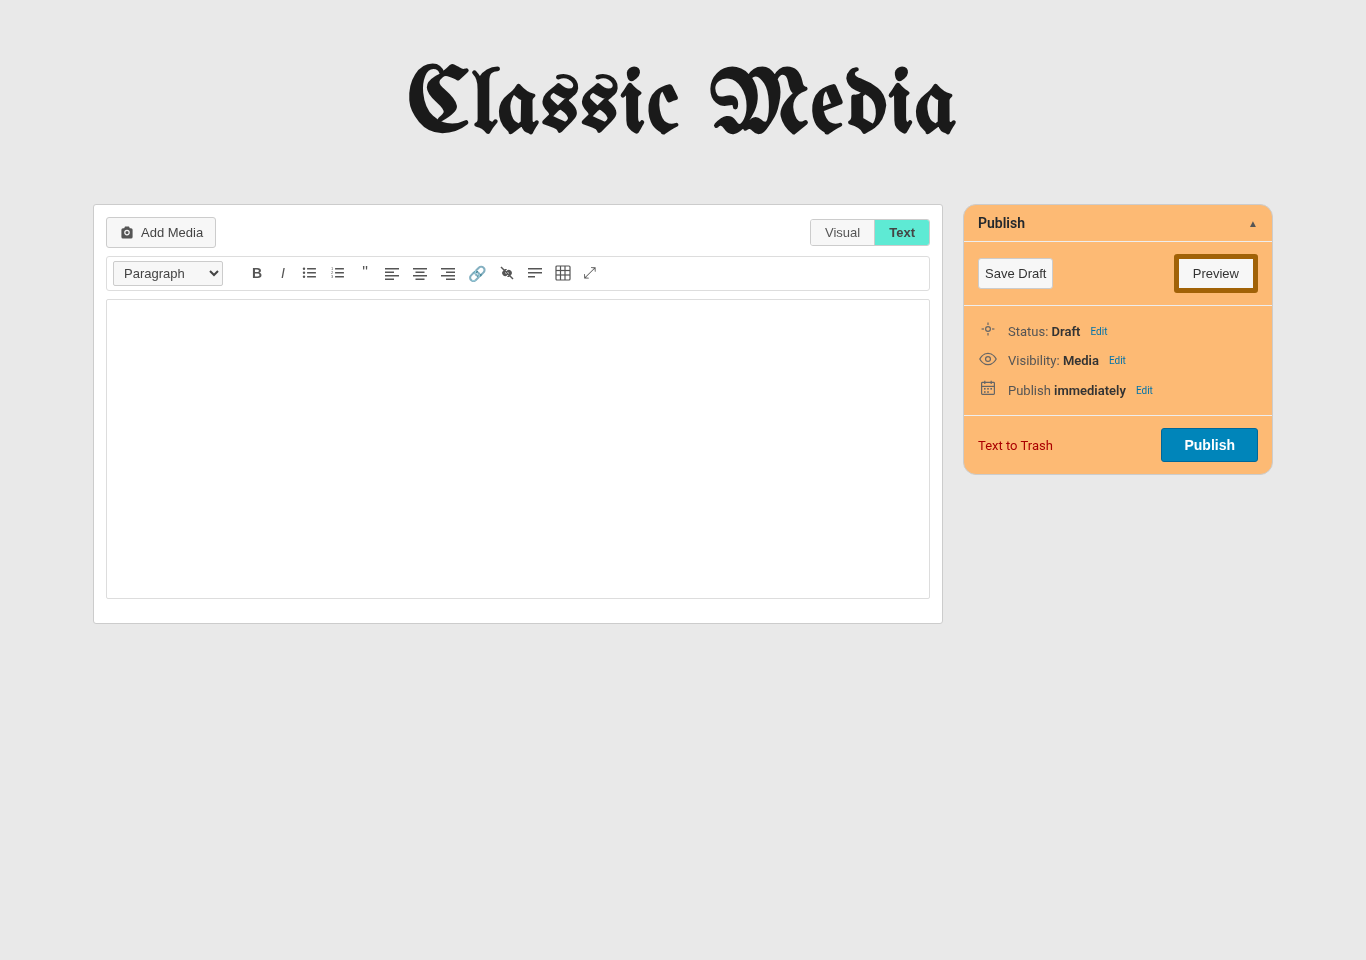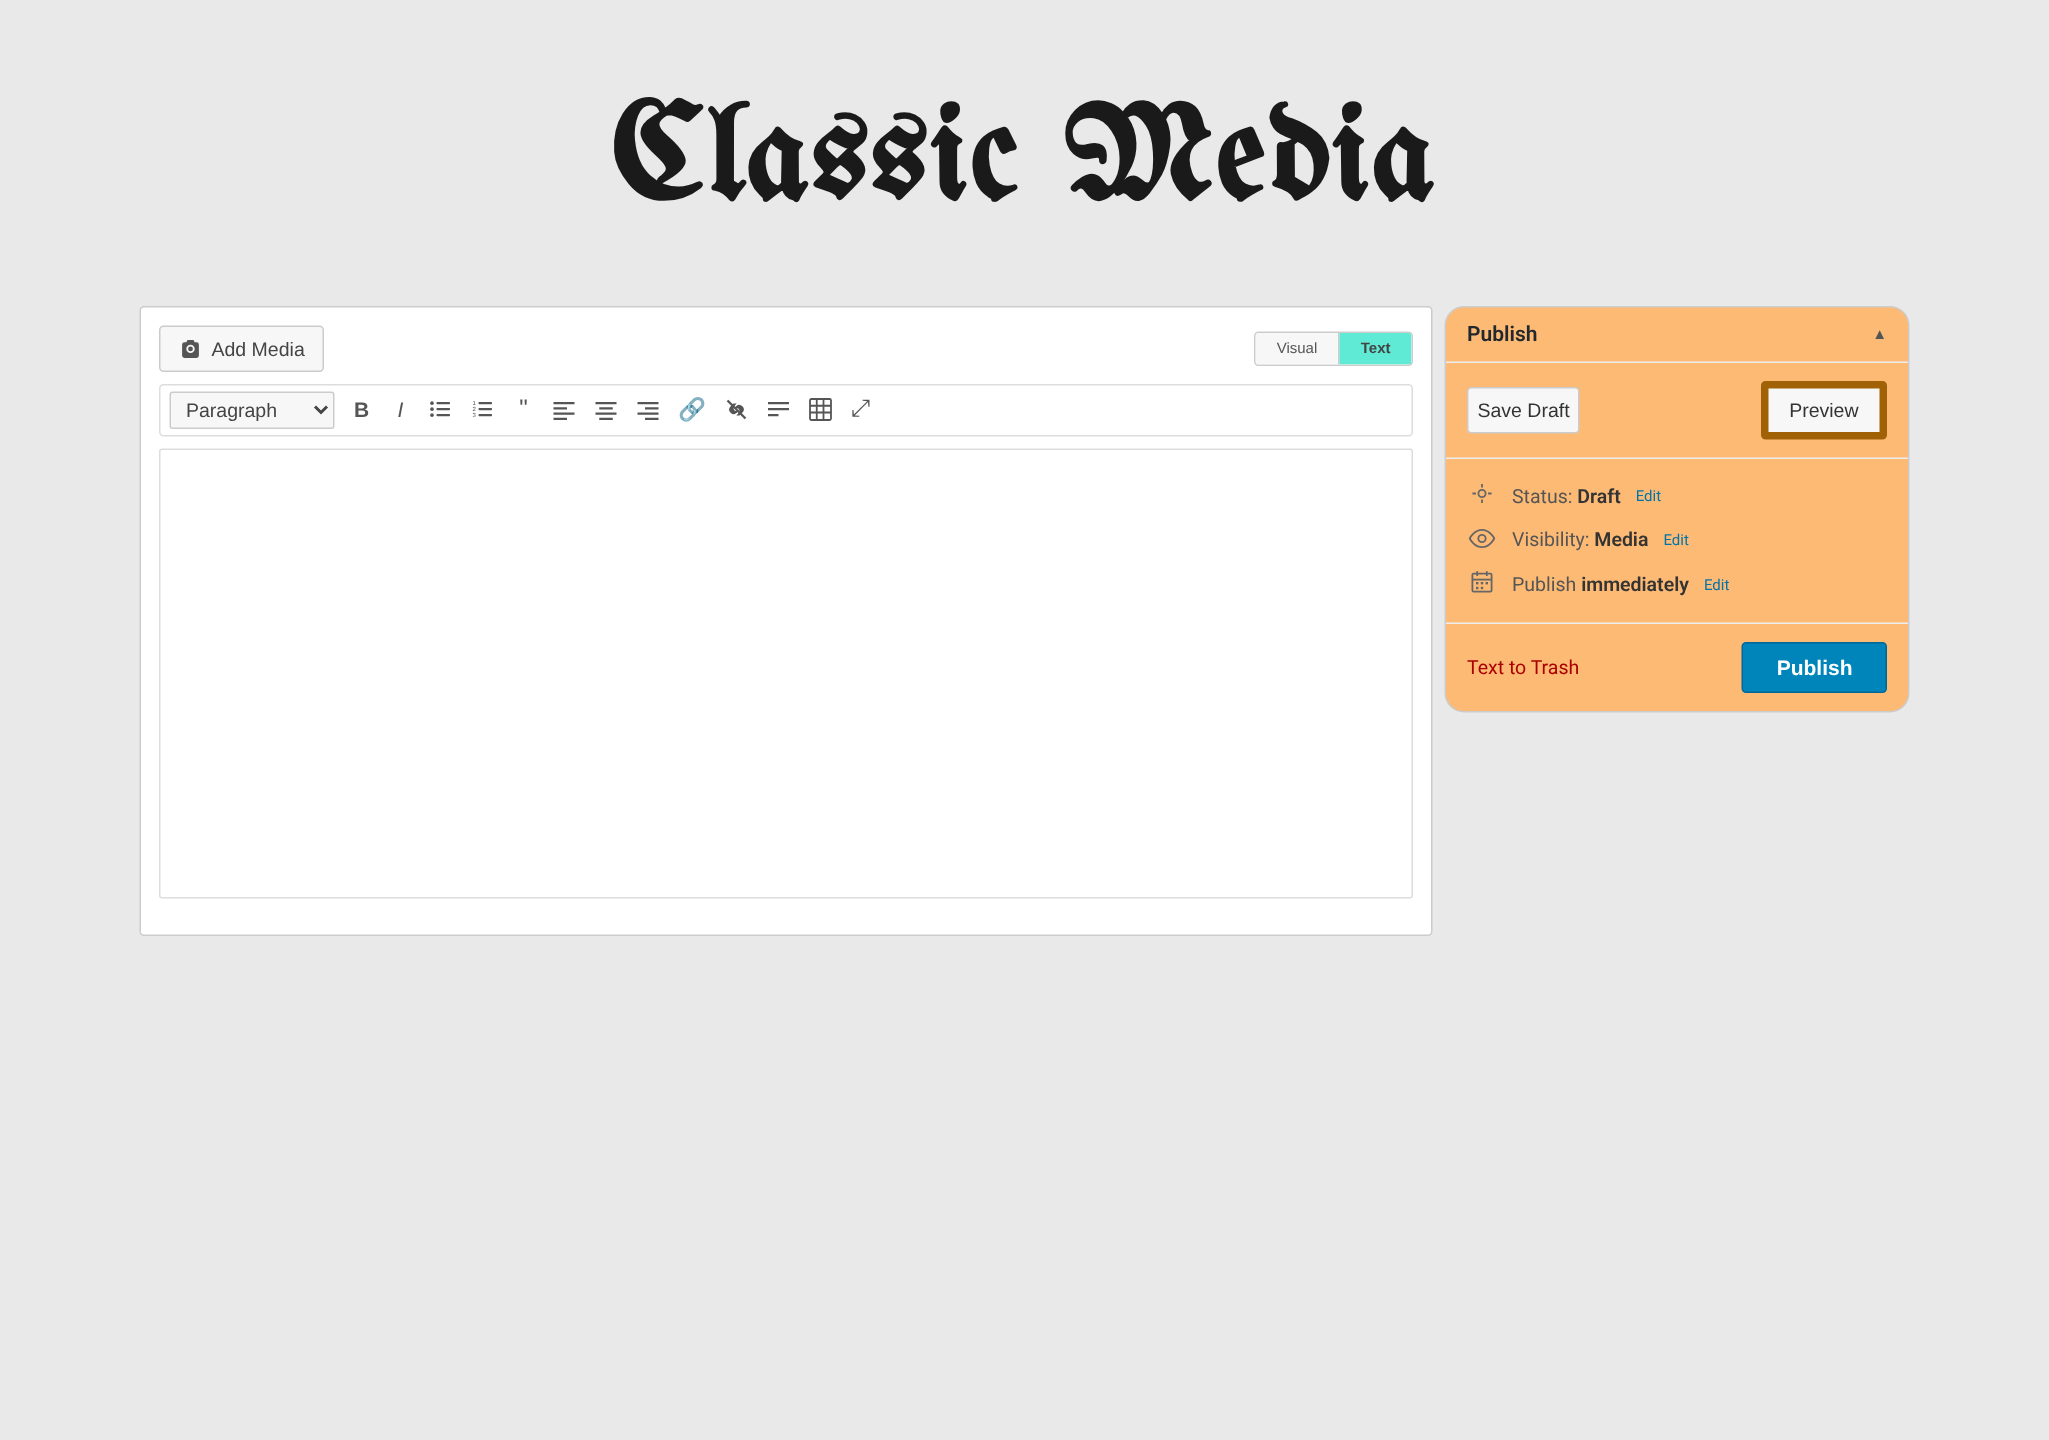--- a/index.html
+++ b/index.html
@@ -26,21 +26,21 @@
       font-weight: bold;
       color: #1a1a1a;
       letter-spacing: 2px;
       text-rendering: optimizeLegibility;
     }
 
     .editor-container {
       width: 1200px;
       max-width: 95%;
       display: flex;
-      gap: 8px;
+      gap: 20px;
       padding: 0 10px;
     }
 
     .editor-main {
       flex: 1;
       background: #fff;
       border: 1px solid #ccc;
       border-radius: 3px;
       padding: 12px;
       min-height: 420px;
@@ -68,21 +68,21 @@
 
     .view-tabs {
       display: flex;
       border: 1px solid #ccc;
       border-radius: 3px;
       overflow: hidden;
     }
 
     .view-tab {
       padding: 5px 14px;
-      font-size: 10px;
+      font-size: 13px;
       background: #f7f7f7;
       color: #555;
       cursor: pointer;
       border: none;
       outline: none;
     }
 
     .view-tab.active {
       background: #5eead4;
       color: #444;
@@ -105,21 +105,21 @@
     }
 
     .toolbar-select {
       padding: 3px 6px;
       font-size: 13px;
       border: 1px solid #ccc;
       border-radius: 2px;
       background: #f7f7f7;
       color: #444;
       cursor: pointer;
-      margin-right: 4px;
+      margin-right: 20px;
     }
 
     .toolbar-btn {
       background: none;
       border: none;
       padding: 3px 5px;
       font-size: 14px;
       color: #555;
       cursor: pointer;
       border-radius: 2px;

